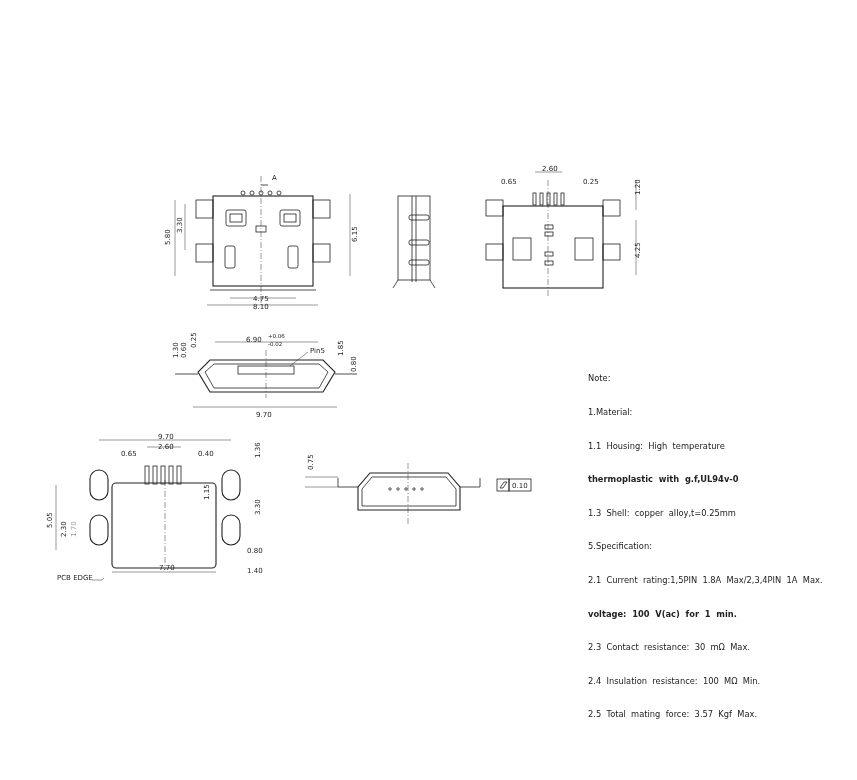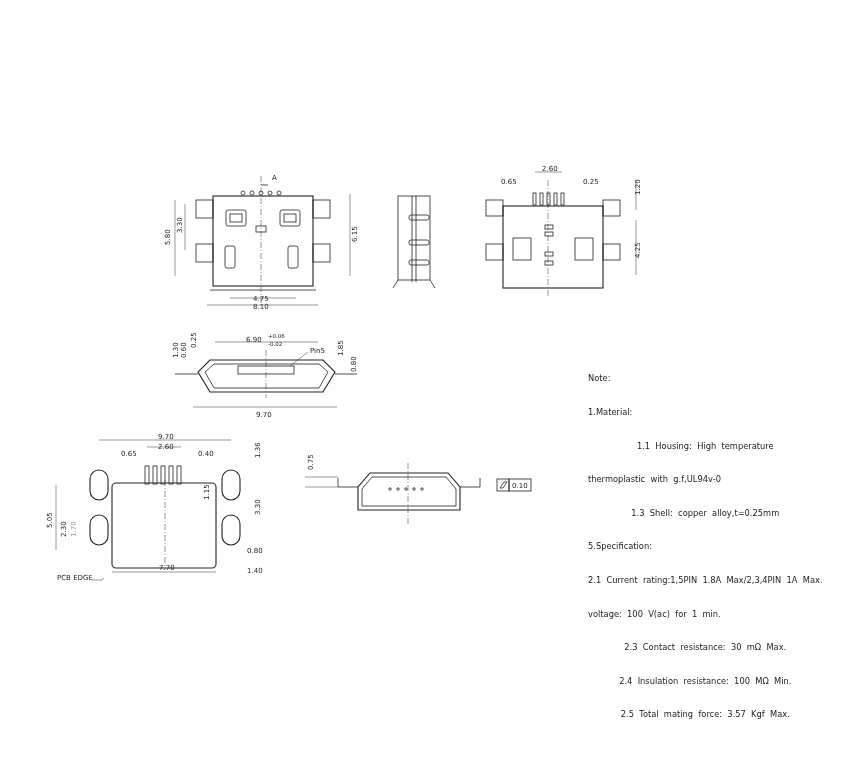--- a/index.html
+++ b/index.html
@@ -5,22 +5,22 @@
   html,body{margin:0;padding:0;background:#fff;}
   body{width:857px;height:780px;position:relative;overflow:hidden;font-family:"DejaVu Sans",sans-serif;color:#222;}
   svg{position:absolute;left:0;top:0;}
   .dim{font-family:"DejaVu Sans",sans-serif;font-size:7px;fill:#222;}
   .ln{stroke:#222;stroke-width:0.8;fill:none;}
   .thin{stroke:#333;stroke-width:0.5;fill:none;}
   .thick{stroke:#222;stroke-width:1.1;fill:none;}
   .cl{stroke:#333;stroke-width:0.5;fill:none;stroke-dasharray:6 2 1 2;}
   .notes{position:absolute;left:557px;top:351px;font-size:8.3px;line-height:11.2px;color:#222;white-space:pre;}
   .notes div{height:11.2px;padding-left:31px;}
-  .i1{padding-left:11px;text-align:center;}
-  .i2{padding-left:29px;}
+  .i1{padding-left:11px;}
+  .i2{padding-left:29px;font-weight:bold;}
 </style>
 </head>
 <body>
 
 <svg width="857" height="780" viewBox="0 0 857 780">
 
   <g>
     <rect class="thick" x="213" y="196" width="100" height="90"></rect>
     <rect class="ln" x="196" y="200" width="17" height="18"></rect>
     <rect class="ln" x="196" y="244" width="17" height="18"></rect>

